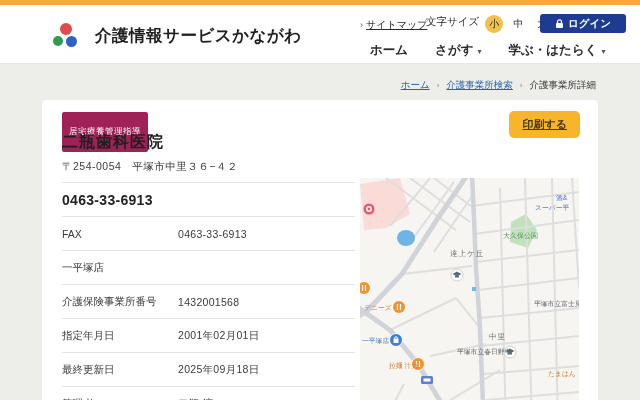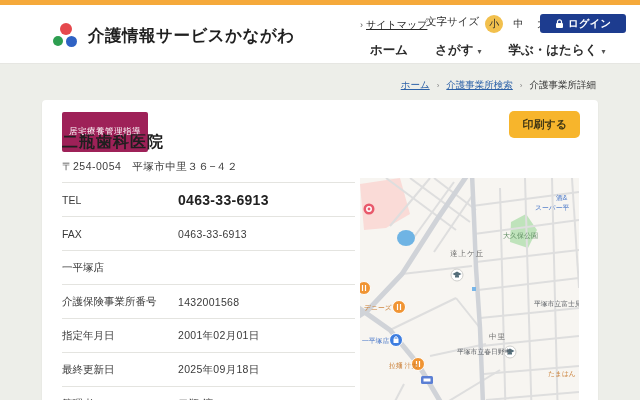--- a/index.html
+++ b/index.html
@@ -5,21 +5,21 @@
   html,body{margin:0;padding:0;}
   body{
     width:640px;height:400px;overflow:hidden;position:relative;
     background:#edeee9;
     font-family:"Liberation Sans","DejaVu Sans",sans-serif;
     -webkit-font-smoothing:antialiased;
   }
   
   .topbar{height:5px;background:#f5a93b;}
   .header{position:relative;height:58px;background:#ffffff;border-bottom:1px solid #e6e6e2;}
-  .logo{position:absolute;left:52px;top:18px;display:flex;align-items:center;gap:9px;cursor:pointer;}
+  .logo{position:absolute;left:52px;top:18px;display:flex;align-items:center;gap:16px;cursor:pointer;}
   .logo-dots{position:relative;width:27px;height:25px;}
   .dot{position:absolute;border-radius:50%;}
   .dot-red{width:12px;height:12px;background:#e5484d;left:8px;top:0;}
   .dot-green{width:10px;height:10px;background:#2d9e50;left:1px;top:13px;}
   .dot-blue{width:11px;height:11px;background:#2f62c4;left:14px;top:13px;}
   .logo-title{font-size:16.5px;font-weight:bold;color:#1f1f1f;letter-spacing:.5px;}
   .sitemap{position:absolute;left:360px;top:13px;font-size:10px;color:#2b2b2b;display:flex;align-items:center;gap:3px;cursor:pointer;}
   .sitemap .arrow{color:#555;font-size:9px;}
   .sitemap .txt{text-decoration:underline;}
   .fontsize{position:absolute;left:426px;top:10px;display:flex;align-items:flex-start;gap:6px;font-size:10.5px;color:#2b2b2b;}
@@ -34,21 +34,21 @@
   .breadcrumb{position:absolute;top:79px;right:44px;display:flex;align-items:center;gap:7px;font-size:9.5px;}
   .crumb-link{color:#2d62a8;text-decoration:underline;cursor:pointer;}
   .crumb-sep{color:#888;font-size:8px;}
   .crumb-current{color:#333;}
   
   .card{position:absolute;left:42px;top:100px;width:556px;height:330px;background:#ffffff;
     border-radius:4px;box-shadow:0 1px 2px rgba(0,0,0,.07);}
   .badge{position:absolute;left:20px;top:12px;background:#9e2158;color:#fff;font-size:8.5px;
     padding:14px 7px;border-radius:2px;letter-spacing:.5px;}
   .print-btn{position:absolute;right:18px;top:11px;background:#f7b52c;color:#463a15;
-    font-size:11px;font-weight:bold;padding:6px 13px;border-radius:5px;border:none;cursor:pointer;}
+    font-size:11px;font-weight:bold;padding:6px 13px;border-radius:5px;border:none;cursor:pointer;text-decoration:underline;}
   .facility-name{position:absolute;left:20px;top:32px;font-size:16px;font-weight:bold;color:#1f1f1f;letter-spacing:1px;}
   .facility-address{position:absolute;left:20px;top:60px;font-size:10.5px;color:#3c3c3c;letter-spacing:.5px;}
   .detail-table{position:absolute;left:20px;top:82px;width:293px;}
   .row{display:flex;align-items:center;height:33px;border-bottom:1px solid #e4e4e0;}
   .row:first-child{border-top:1px solid #e4e4e0;}
   .row-label{width:116px;font-size:10.5px;color:#3a3a3a;flex-shrink:0;}
   .row-value{font-size:10.5px;color:#3a3a3a;letter-spacing:.3px;}
   .row--tel .row-value{font-size:14px;font-weight:bold;color:#222;}
   
   .map{position:absolute;left:318px;top:78px;width:219px;height:252px;overflow:hidden;background:#f7f5f1;cursor:grab;}
@@ -119,21 +119,20 @@
 </div>
 
 <div class="card">
   <div class="badge">居宅療養管理指導</div>
   <button class="print-btn">印刷する</button>
   <div class="facility-name">二瓶歯科医院</div>
   <div class="facility-address">〒254-0054　平塚市中里３６−４２</div>
 
   <div class="detail-table">
     <div class="row row--tel">
-      <div class="row-label">TEL</div>
       <div class="row-value">0463-33-6913</div>
     </div>
     <div class="row">
       <div class="row-label">FAX</div>
       <div class="row-value">0463-33-6913</div>
     </div>
     <div class="row">
       <div class="row-label">一平塚店</div>
       <div class="row-value"></div>
     </div>

